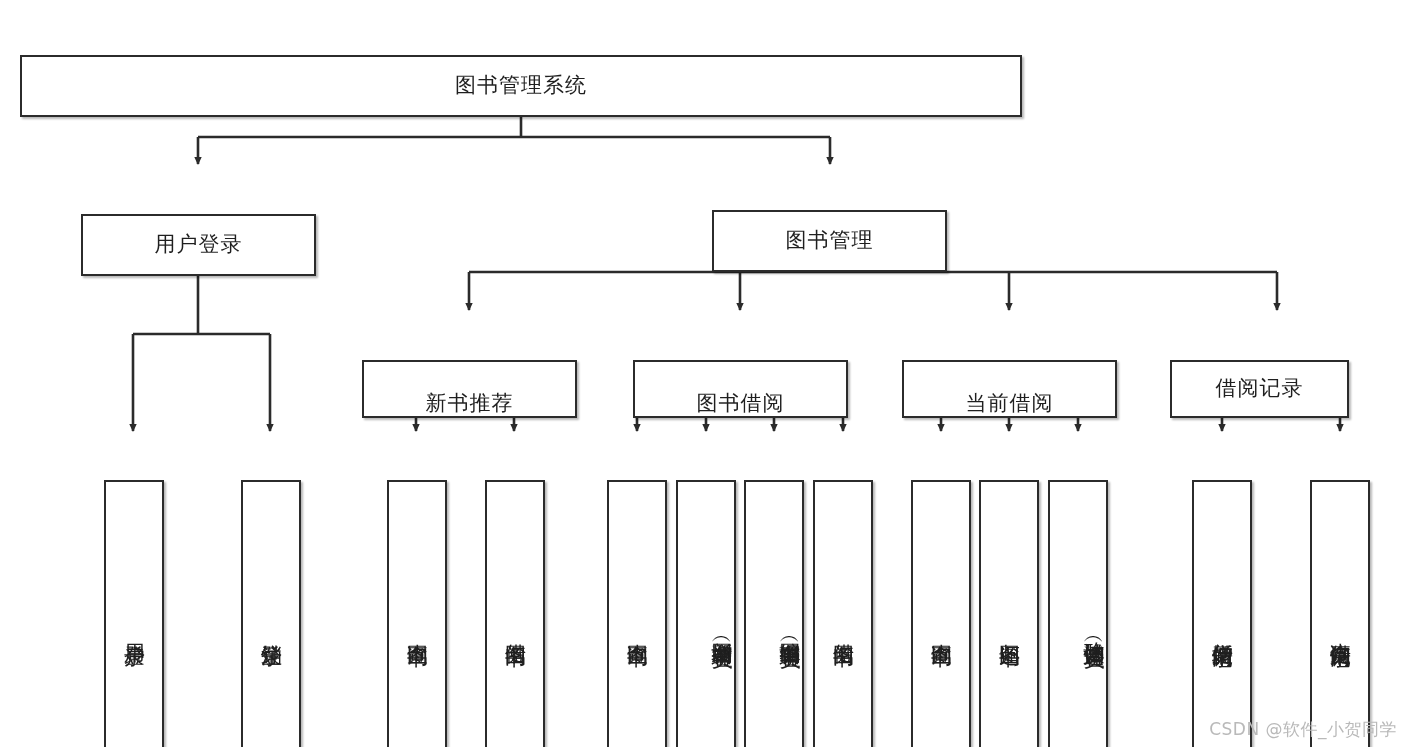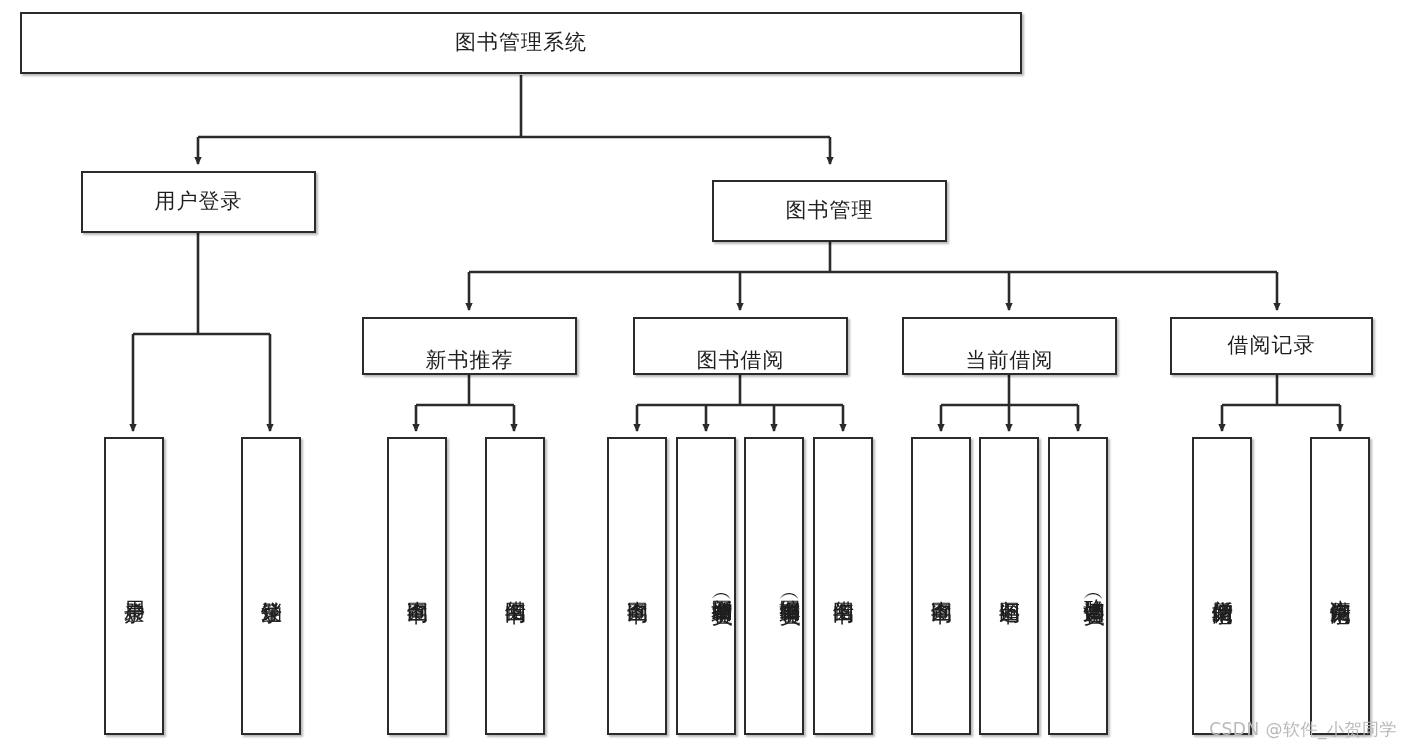--- a/index.html
+++ b/index.html
@@ -32,20 +32,21 @@
     box-sizing: border-box;
     background: #ffffff;
     border: 2px solid #2b2b2b;
     box-shadow: 2px 2px 2px rgba(0,0,0,0.28);
     display: flex;
     align-items: center;
     justify-content: center;
     text-align: center;
     color: #1f1f1f;
     z-index: 2;
+    margin-top: 43px;
   }
   .node.h {
     font-size: 21px;
     line-height: 1.2;
     letter-spacing: 1px;
   }
   .node.v {
     font-size: 21px;
     line-height: 1.18;
     letter-spacing: 1px;
@@ -127,34 +128,34 @@
     </g>
   </svg>
 
   <div class="node h" style="left:20px; top:12px; width:1002px; height:62px;">
     <span class="node-label">图书管理系统</span>
   </div>
 
   <div class="node h" style="left:81px; top:171px; width:235px; height:62px;">
     <span class="node-label">用户登录</span>
   </div>
-  <div class="node h" style="left:712px; top:180px; width:235px; height:62px;">
+  <div class="node h" style="left:712px; top:167px; width:235px; height:62px;">
     <span class="node-label">图书管理</span>
   </div>
 
   <div class="node h" style="left:362px; top:317px; width:215px; height:58px;align-items:flex-end;">
     <span class="node-label">新书推荐</span>
   </div>
   <div class="node h" style="left:633px; top:317px; width:215px; height:58px;align-items:flex-end;">
     <span class="node-label">图书借阅</span>
   </div>
   <div class="node h" style="left:902px; top:317px; width:215px; height:58px;align-items:flex-end;">
     <span class="node-label">当前借阅</span>
   </div>
-  <div class="node h" style="left:1170px; top:317px; width:203px; height:58px;">
+  <div class="node h" style="left:1170px; top:317px; width:179px; height:58px;">
     <span class="node-label">借阅记录</span>
   </div>
 
   <div class="node v" style="left:104px; top:437px; width:60px; height:298px;">
     <span class="node-label">用户登录</span>
   </div>
   <div class="node v" style="left:241px; top:437px; width:60px; height:298px;">
     <span class="node-label">注销登录</span>
   </div>
 

